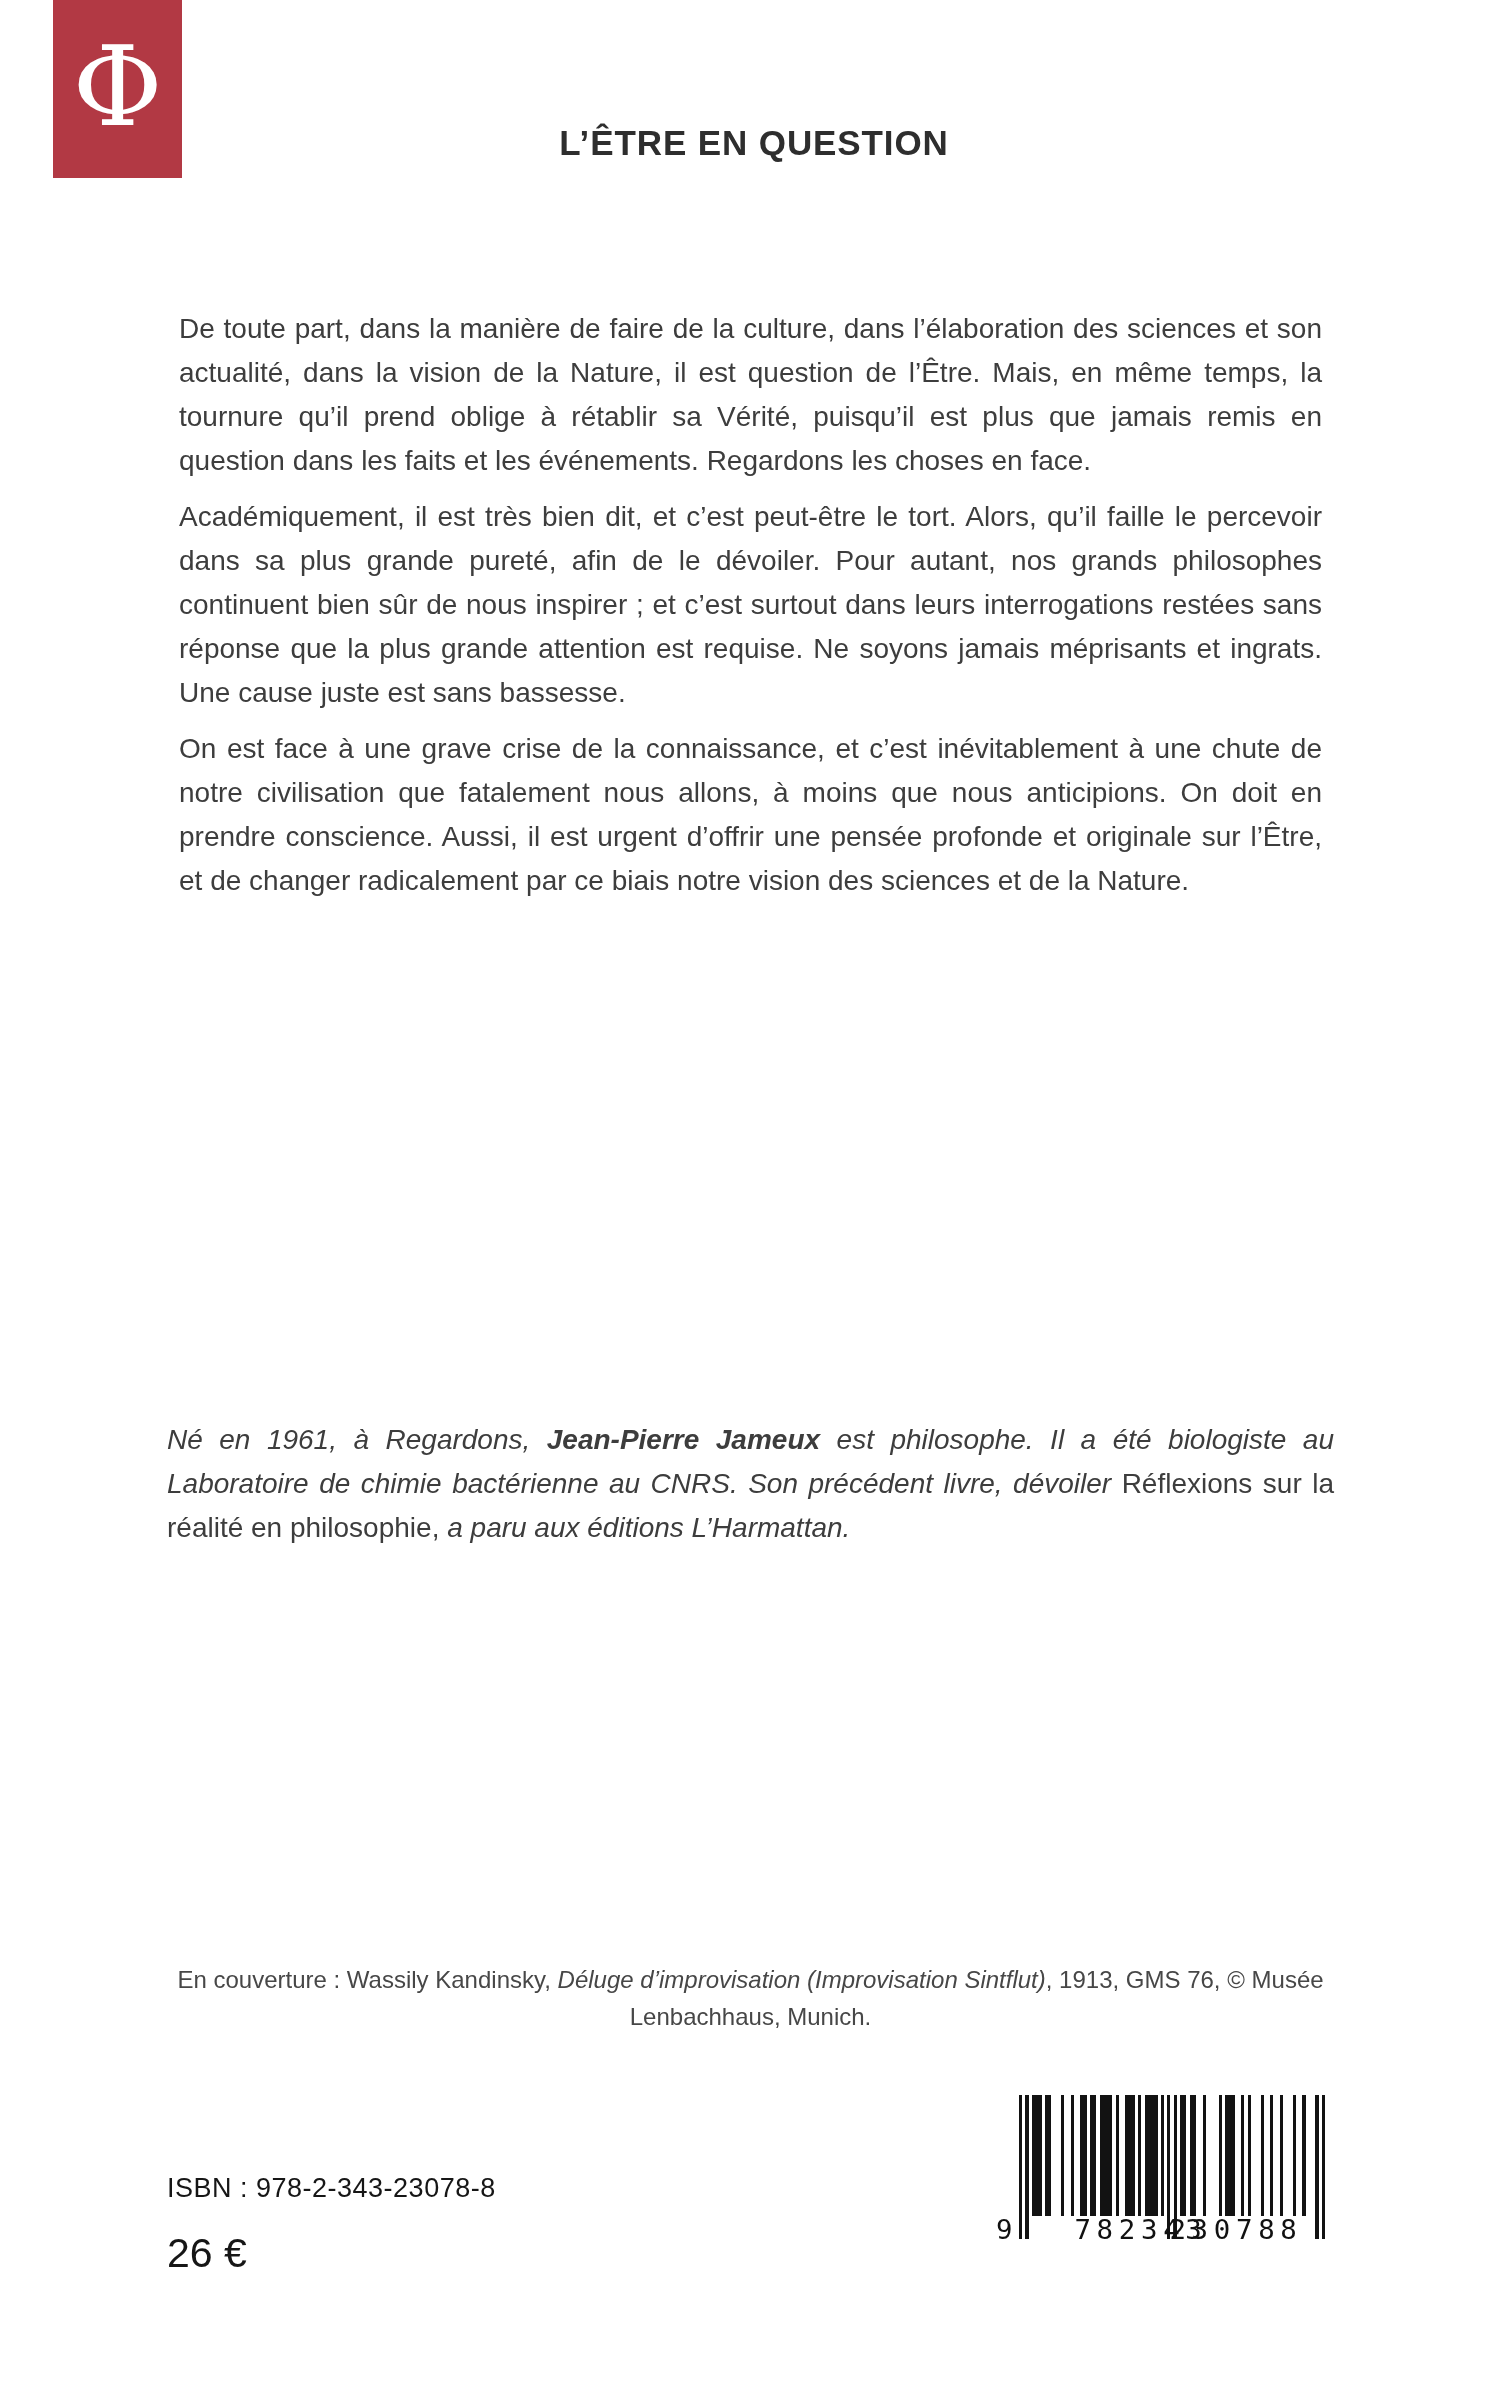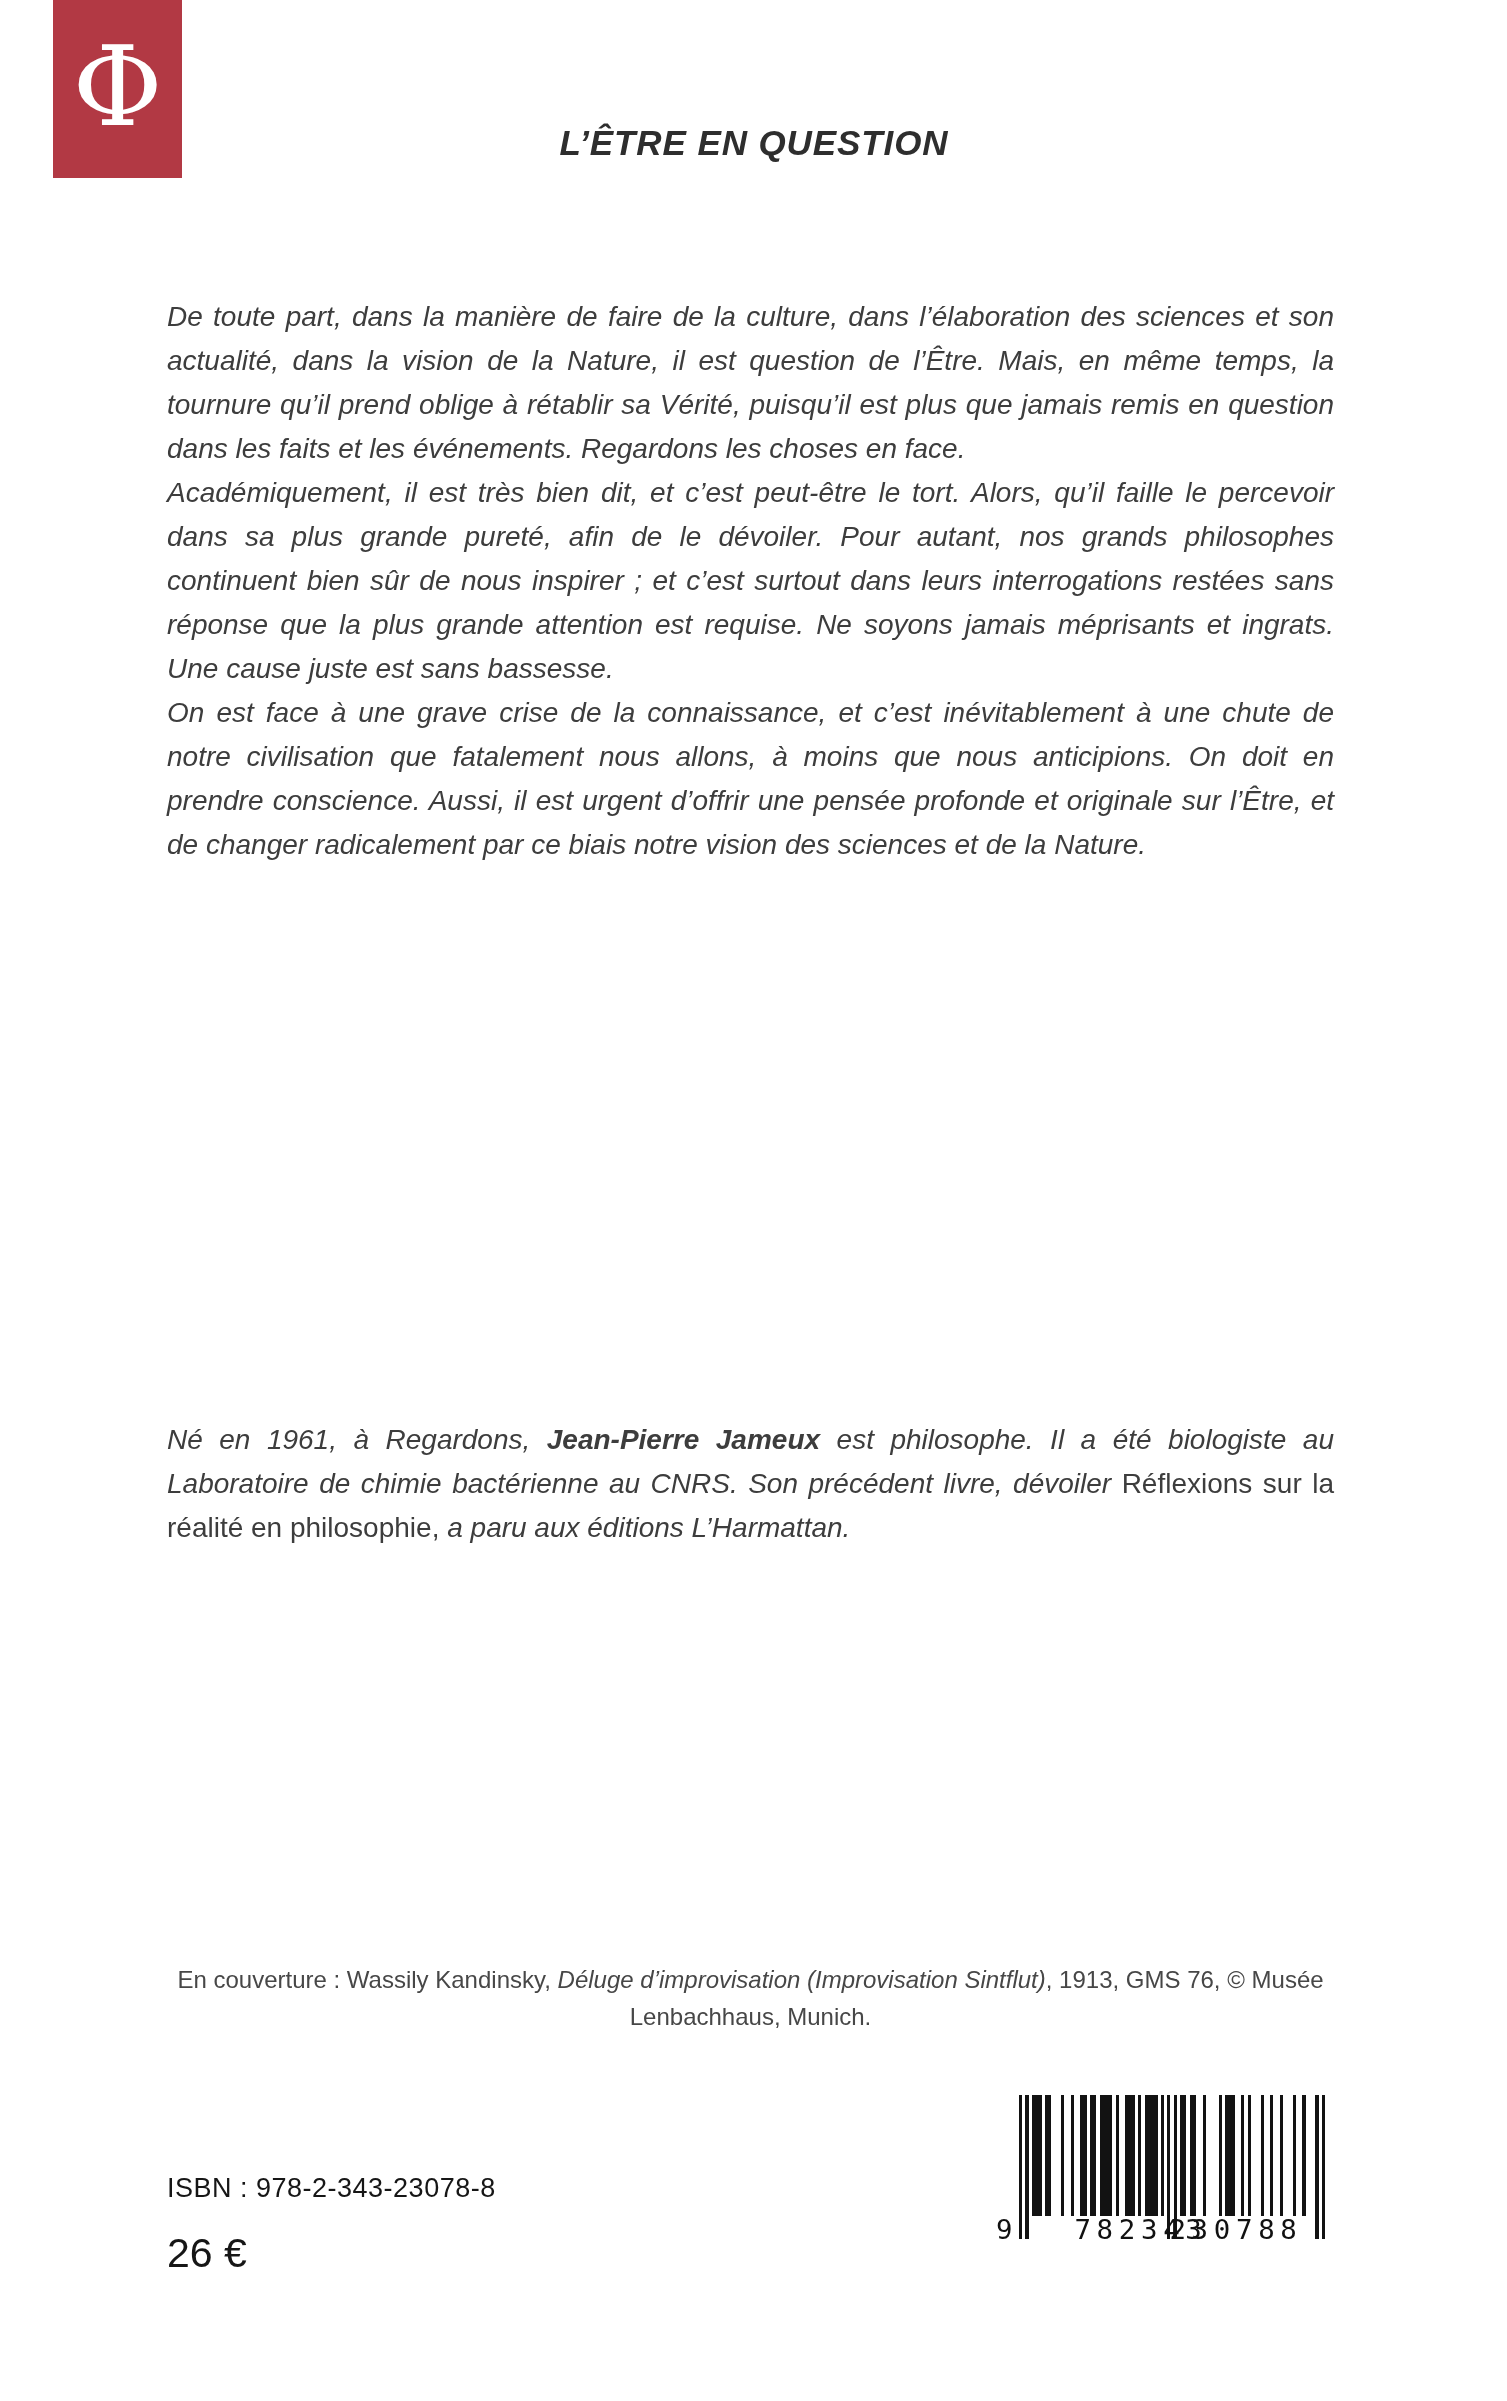--- a/index.html
+++ b/index.html
@@ -22,29 +22,28 @@
   .phi {
     font-family:"DejaVu Serif", serif;
     color:#ffffff; font-size:110px; line-height:1;
     margin-top:-3.8px;
   }
   .title {
     position:absolute; top:123px; left:0; width:100%;
     text-align:center;
     font-size:35px; font-weight:700; letter-spacing:0.9px;
     color:#2e2e2e;
-    font-style:italic;
   }
   .synopsis {
     position:absolute; left:167px; top:295px; width:1167px;
     font-size:28px; line-height:44px;
     text-align:justify;
     color:#3d3d3d;
   }
-  .synopsis p { margin:0;font-style:italic; }
+  .synopsis p { margin:12px; }
   .bio {
     position:absolute; left:167px; top:1418px; width:1167px;
     font-size:28px; line-height:44px;
     text-align:justify;
     color:#3d3d3d;
   }
   .it { font-style:italic; }
   .b  { font-weight:700; }
   .credit {
     position:absolute; left:167px; top:1961px; width:1167px;

